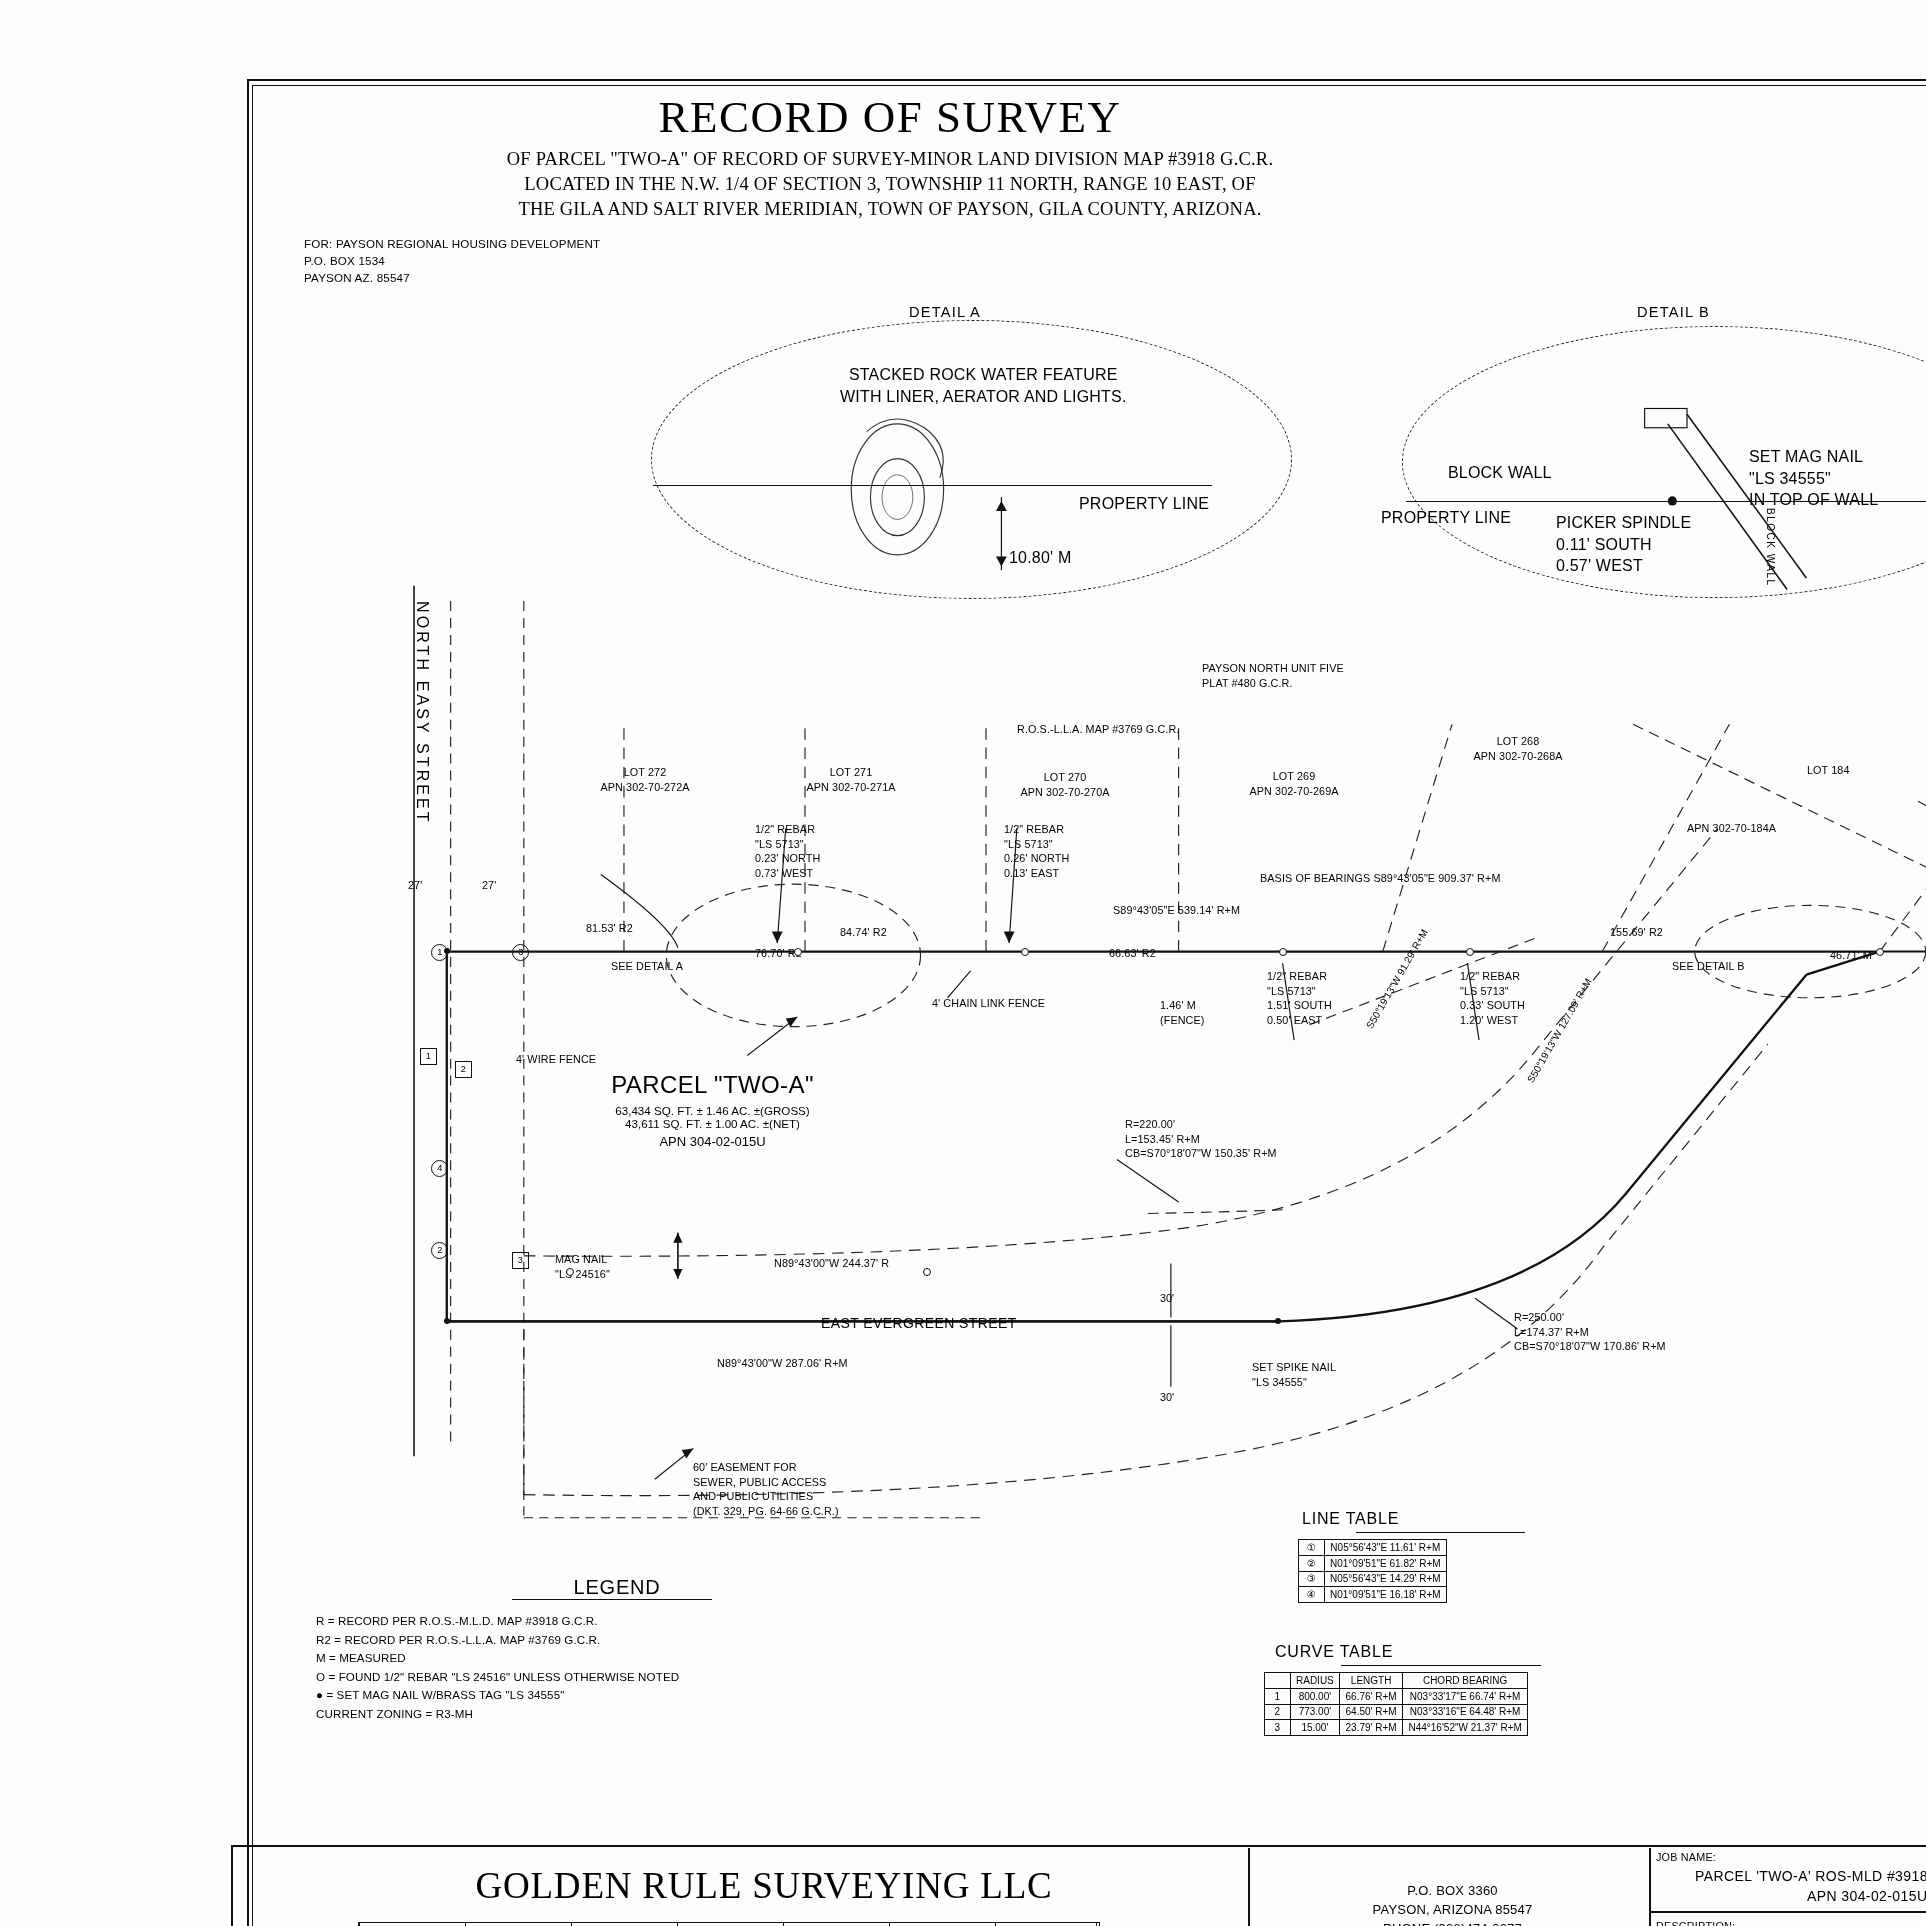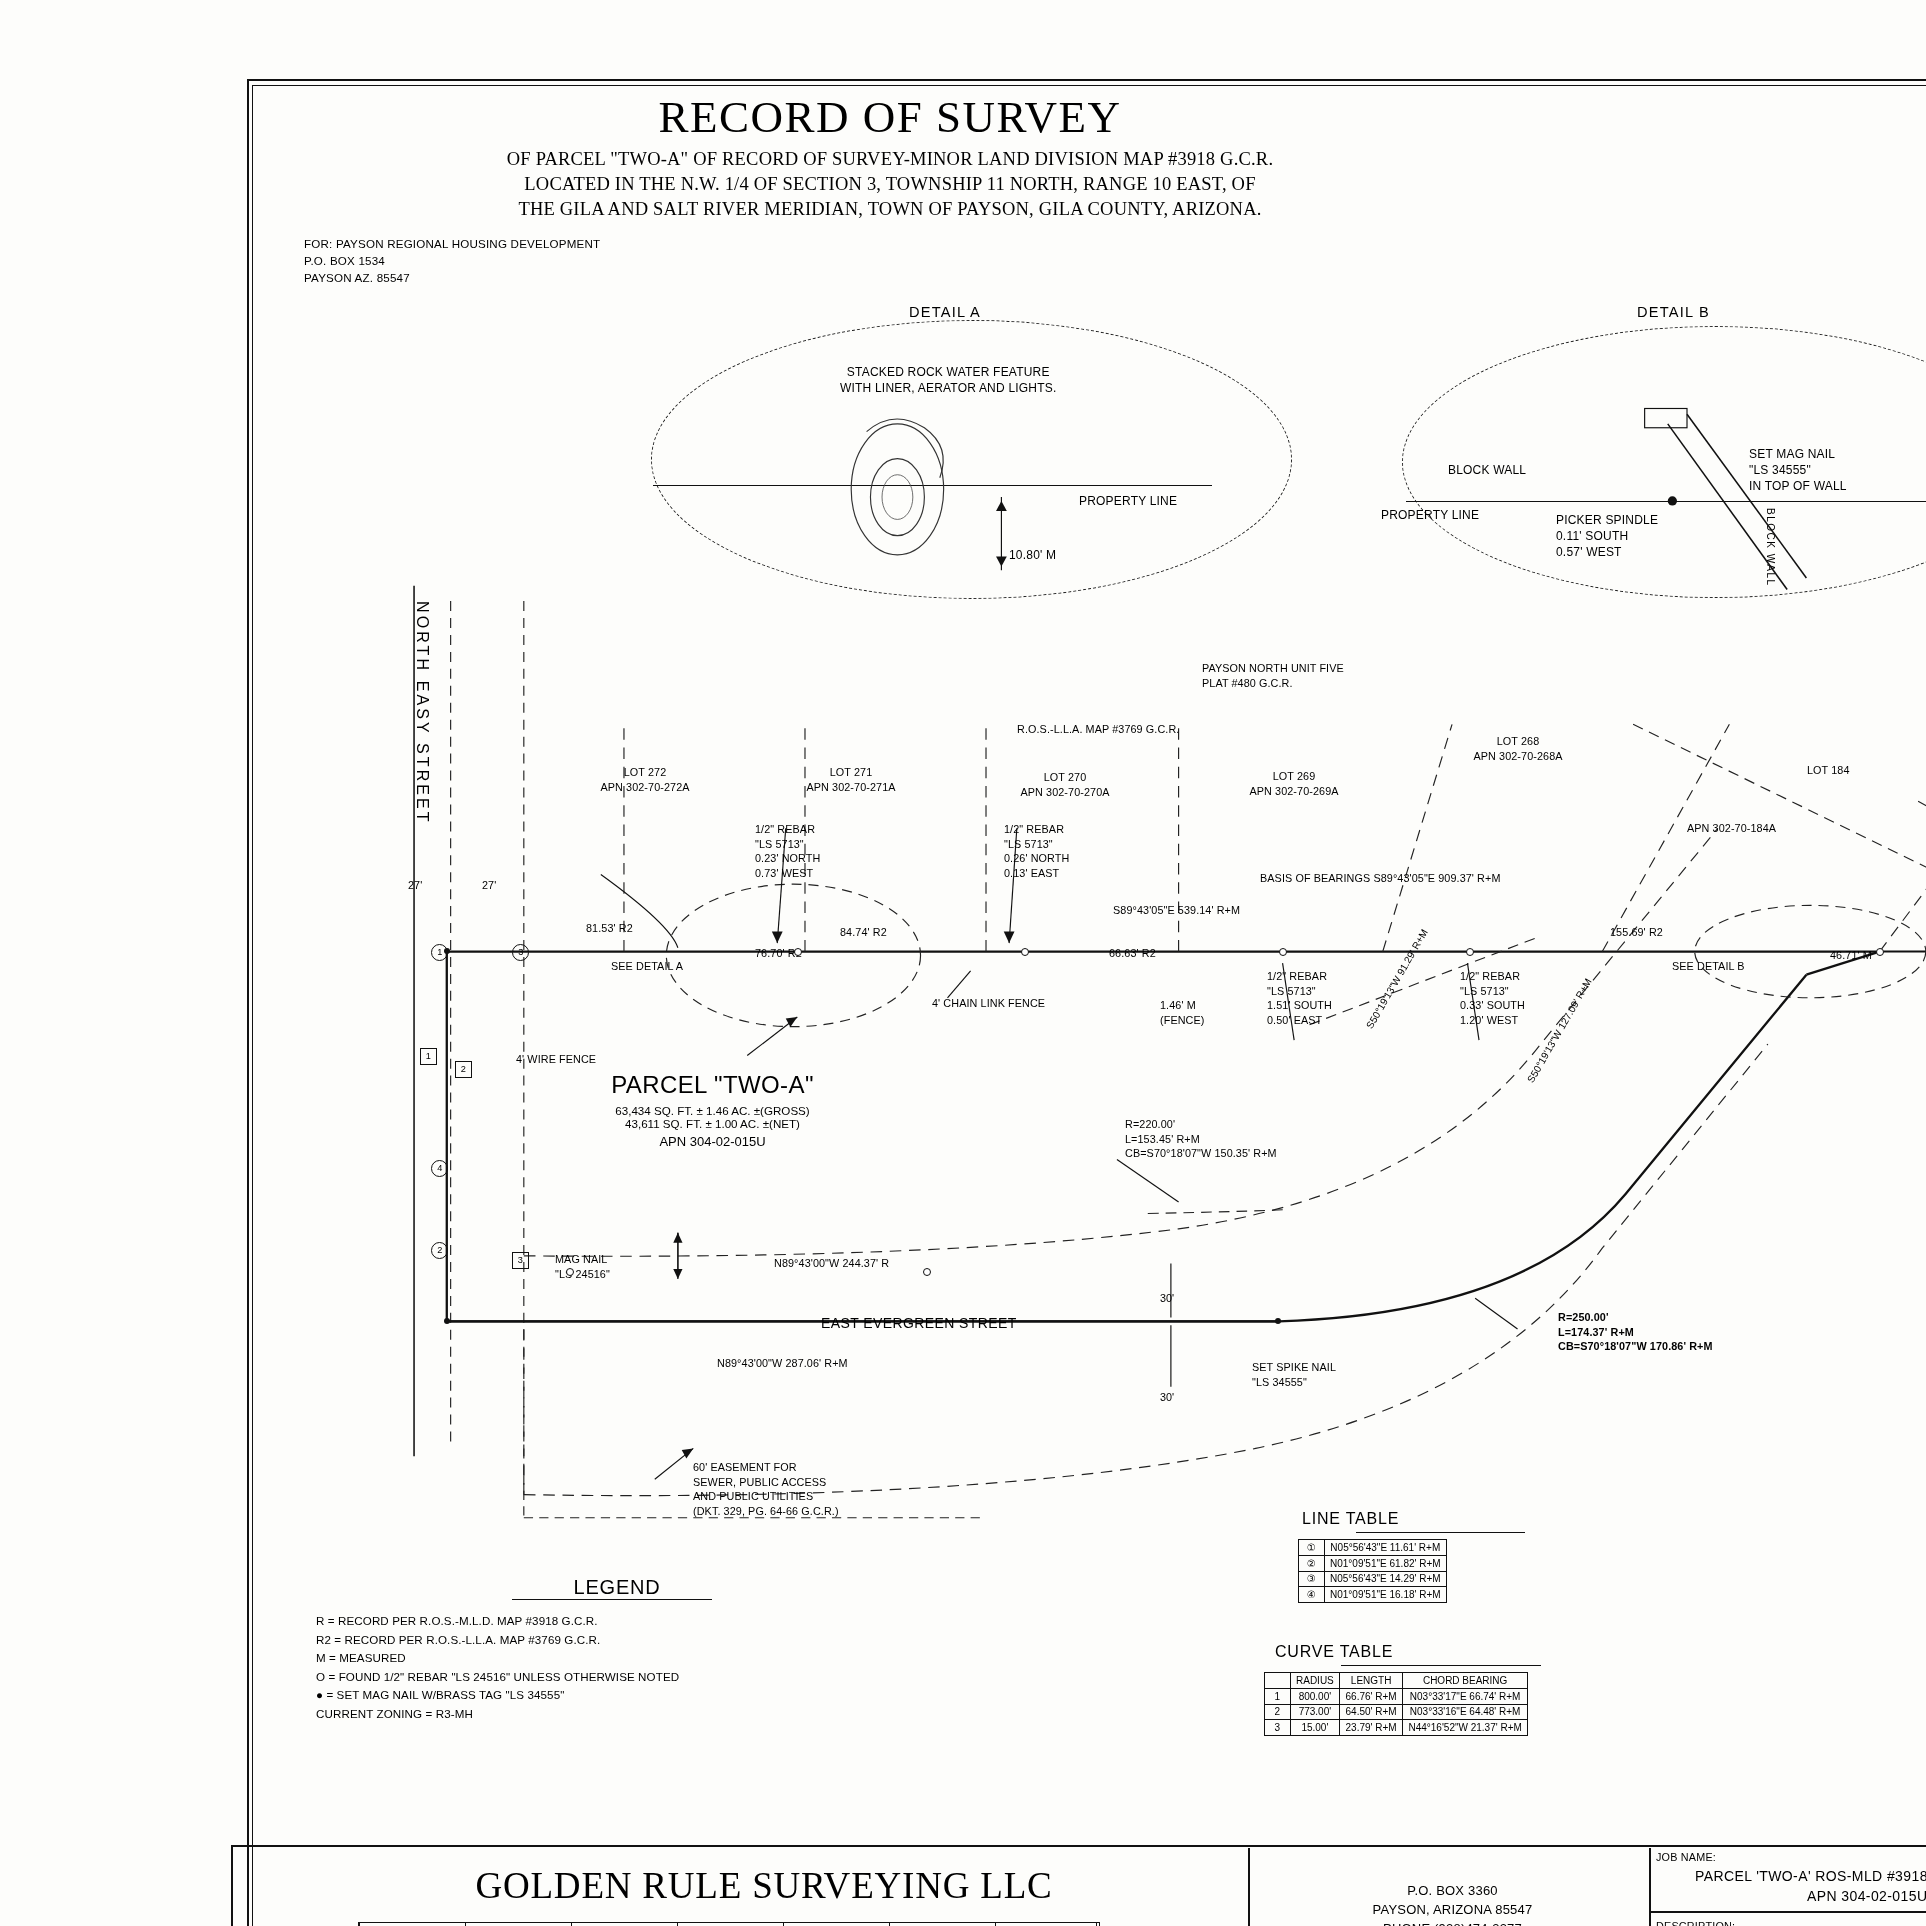--- a/index.html
+++ b/index.html
@@ -82,21 +82,21 @@
     border: 1.2px dashed #222;
     border-radius: 50%;
   }
   .detail-label {
     position: absolute;
     font-size: 14.6px;
     letter-spacing: 1.2px;
   }
   .cap {
     position: absolute;
-    font-size: 12px;
+    font-size: 16px;
     line-height: 1.35;
     letter-spacing: 0.2px;
   }
   .line-h {
     position: absolute;
     background: #111;
     height: 1.2px;
   }
   .line-v {
     position: absolute;
@@ -454,21 +454,21 @@
   <div style="position:absolute; left:416px; top:1071px; width:593px; text-align:center;">
     <div style="font-size:24px; letter-spacing:0.4px;">PARCEL "TWO-A"</div>
     <div style="font-size:11.6px; margin-top:5.4px;">63,434 SQ. FT. ± 1.46 AC. ±(GROSS)</div>
     <div style="font-size:11.6px;">43,611 SQ. FT. ± 1.00 AC. ±(NET)</div>
     <div style="font-size:13px; margin-top:3.9px;">APN 304-02-015U</div>
   </div>
 
   <div class="mlabel" style="left:1125px; top:1117px; white-space:pre-line;">R=220.00'
 L=153.45' R+M
 CB=S70°18'07"W 150.35' R+M</div>
-  <div class="mlabel" style="left:1558px; top:1310px; white-space:pre-line;font-weight:bold;">R=250.00'
+  <div class="mlabel" style="left:1514px; top:1310px; white-space:pre-line;">R=250.00'
 L=174.37' R+M
 CB=S70°18'07"W 170.86' R+M</div>
 
   <div class="mlabel" style="left:555px; top:1252px; white-space:pre-line;">MAG NAIL
 "LS 24516"</div>
   <div class="mlabel" style="left:1252px; top:1360px; white-space:pre-line;">SET SPIKE NAIL
 "LS 34555"</div>
 
   <div class="mlabel" style="left:774px; top:1256px;">N89°43'00"W 244.37' R</div>
   <div class="mlabel" style="left:717px; top:1356px;">N89°43'00"W 287.06' R+M</div>

